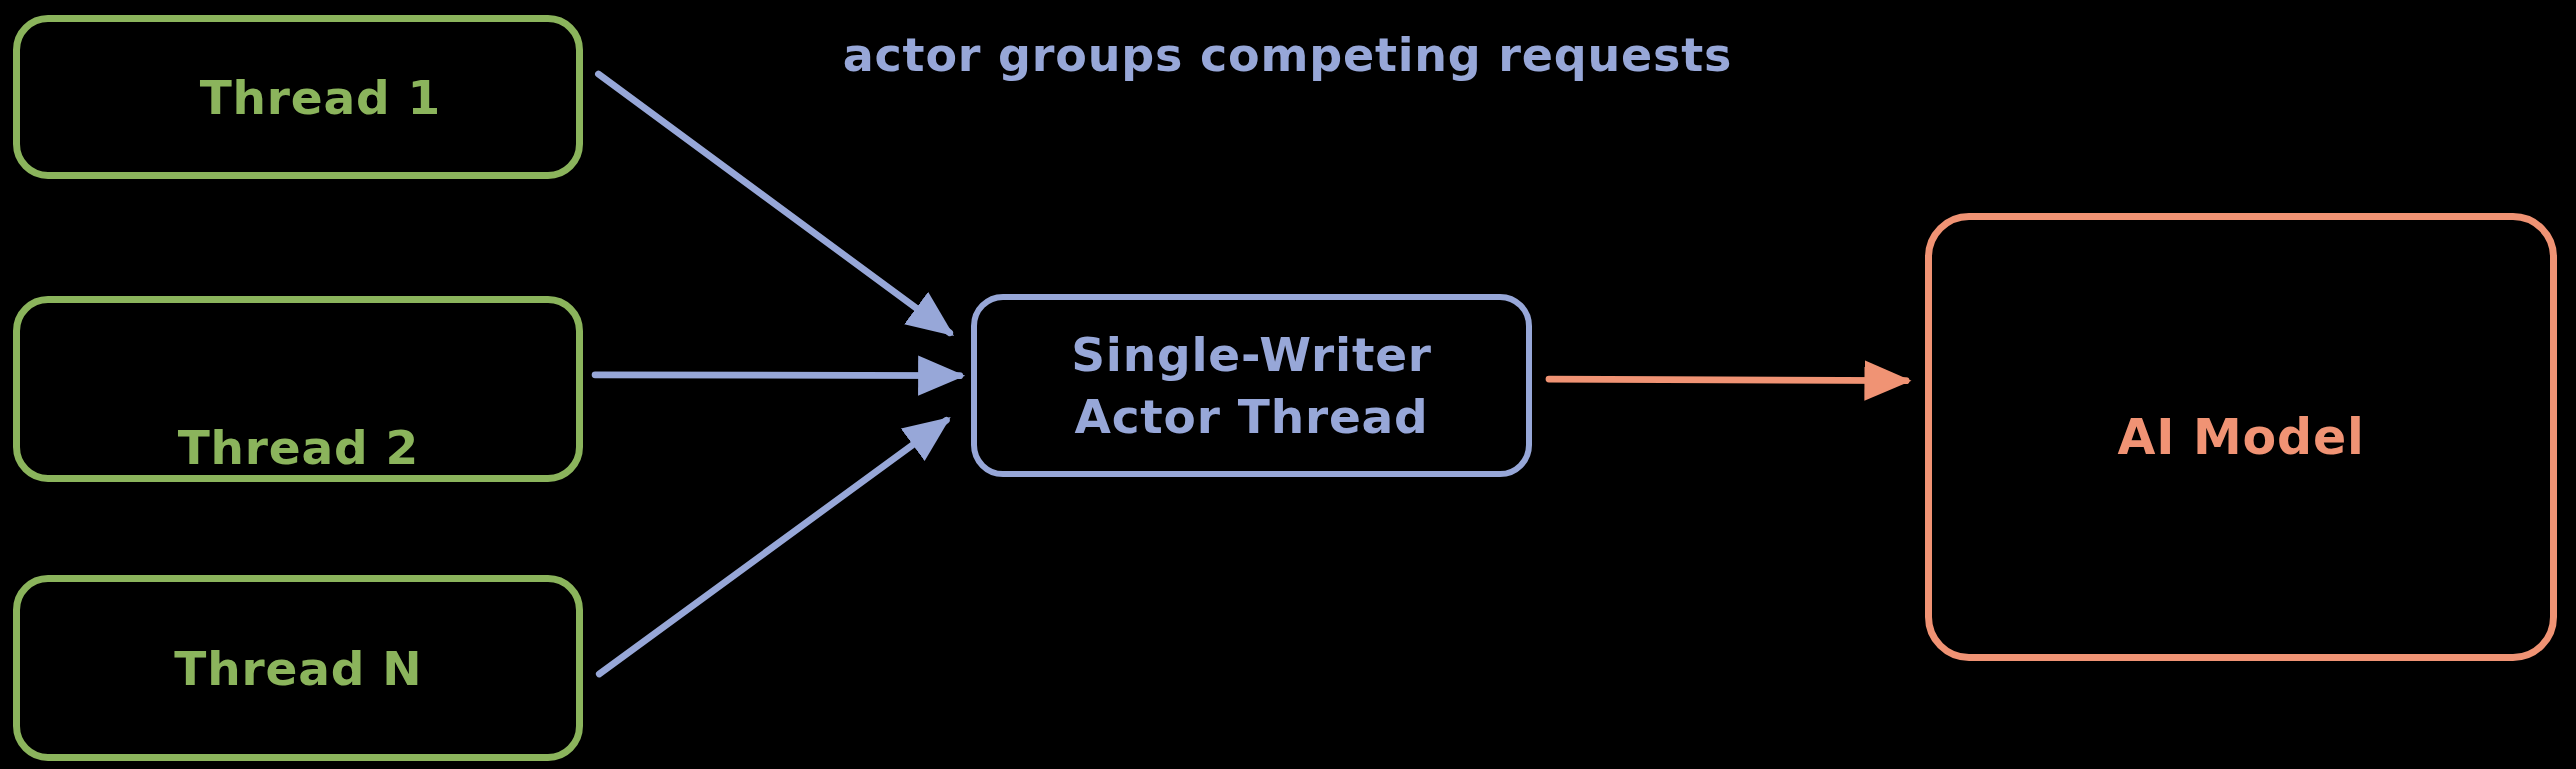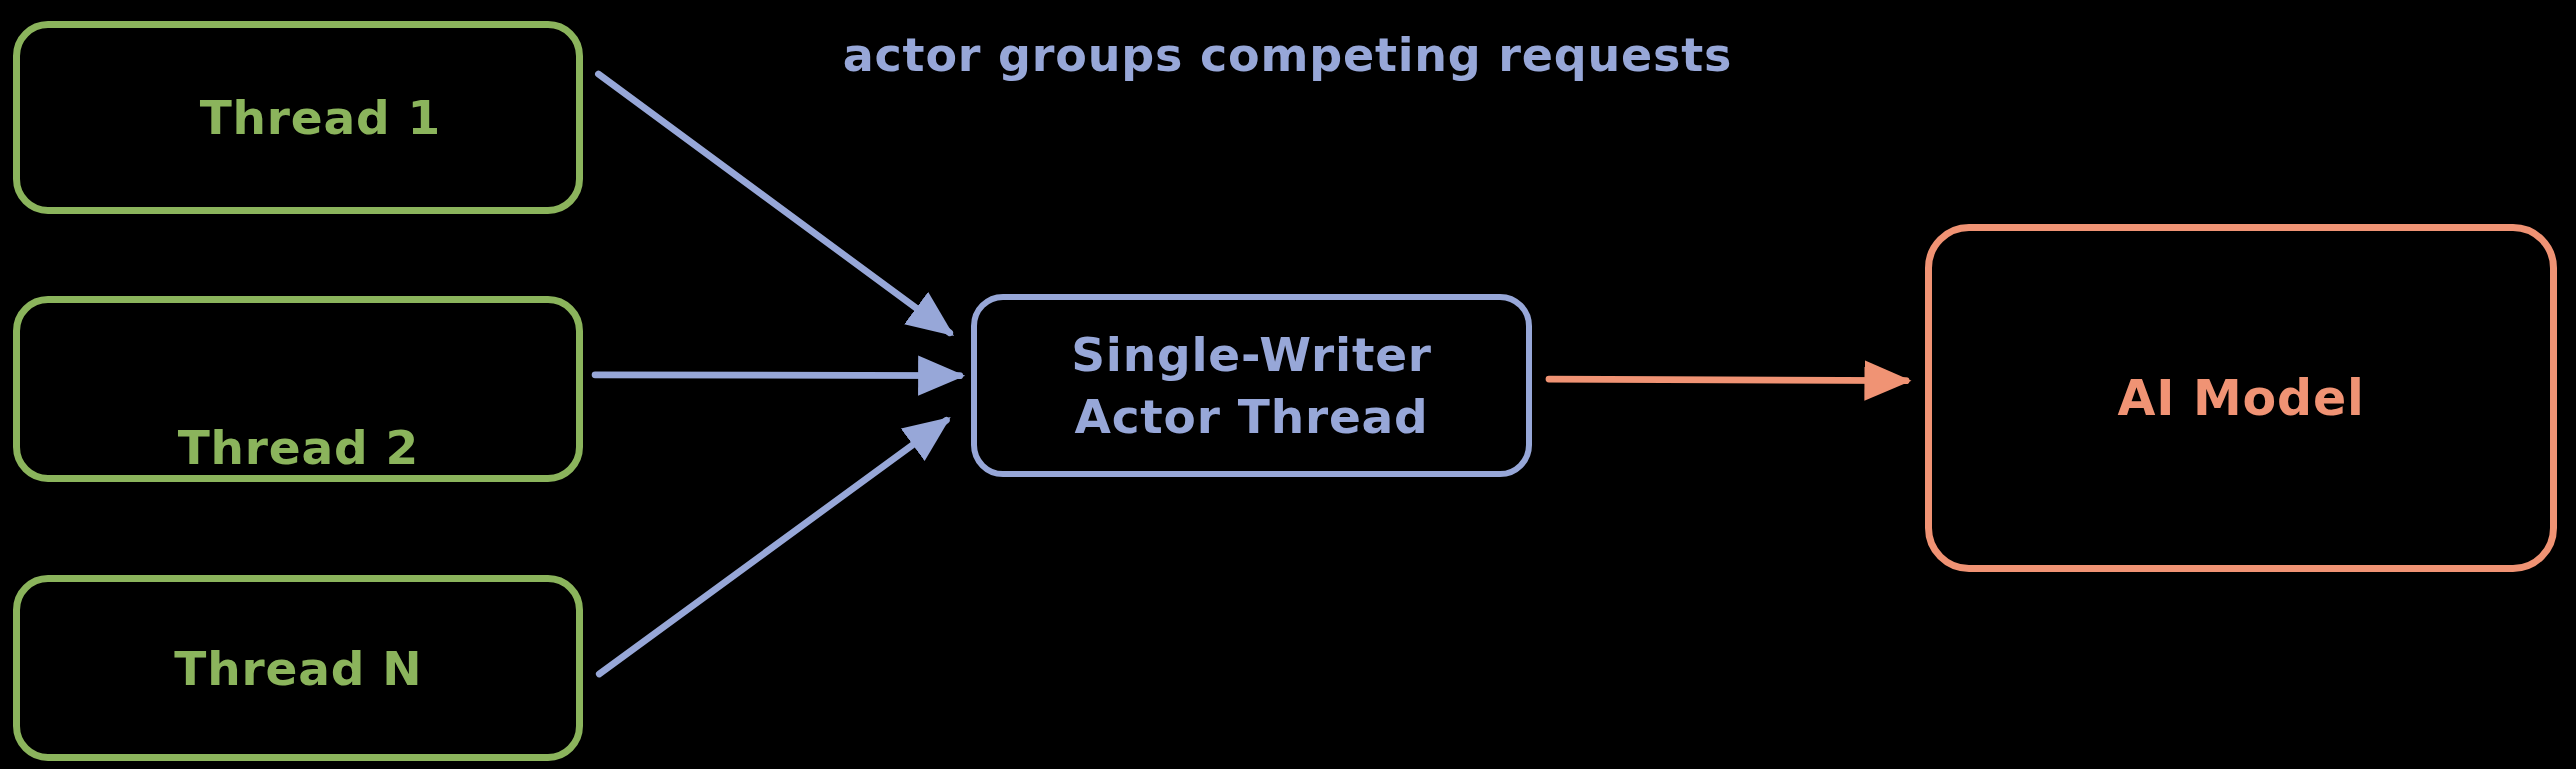--- a/index.html
+++ b/index.html
@@ -43,25 +43,25 @@
     color: var(--accent-blue);
     font-size: 47px;
     line-height: 62px;
   }
   .orange-node {
     border: 7.6px solid var(--accent-orange);
     border-radius: 44px;
     color: var(--accent-orange);
     font-size: 49px;
   }
-  #thread1 { left: 13.4px;   top: 21px;  width: 570px; height: 193px; padding-left: 44px; }
+  #thread1 { left: 13.4px;   top: 15px;  width: 570px; height: 164px; padding-left: 44px; }
   #thread2 { left: 13.4px;   top: 296px; width: 570px; height: 186px; justify-content: flex-end; }
   #threadN { left: 13.4px;   top: 575px; width: 570px; height: 186px; }
   #actor   { left: 971px; top: 294px; width: 561px; height: 183px; }
-  #aimodel { left: 1925px; top: 224px; width: 632px; height: 348px; }
+  #aimodel { left: 1925px; top: 213px; width: 632px; height: 448px; }
   #caption {
     position: absolute;
     left: 783px;
     top: 23.5px;
     width: 1009px;
     text-align: center;
     color: var(--accent-blue);
     font-size: 46px;
     line-height: 62px;
     letter-spacing: 0.8px;

